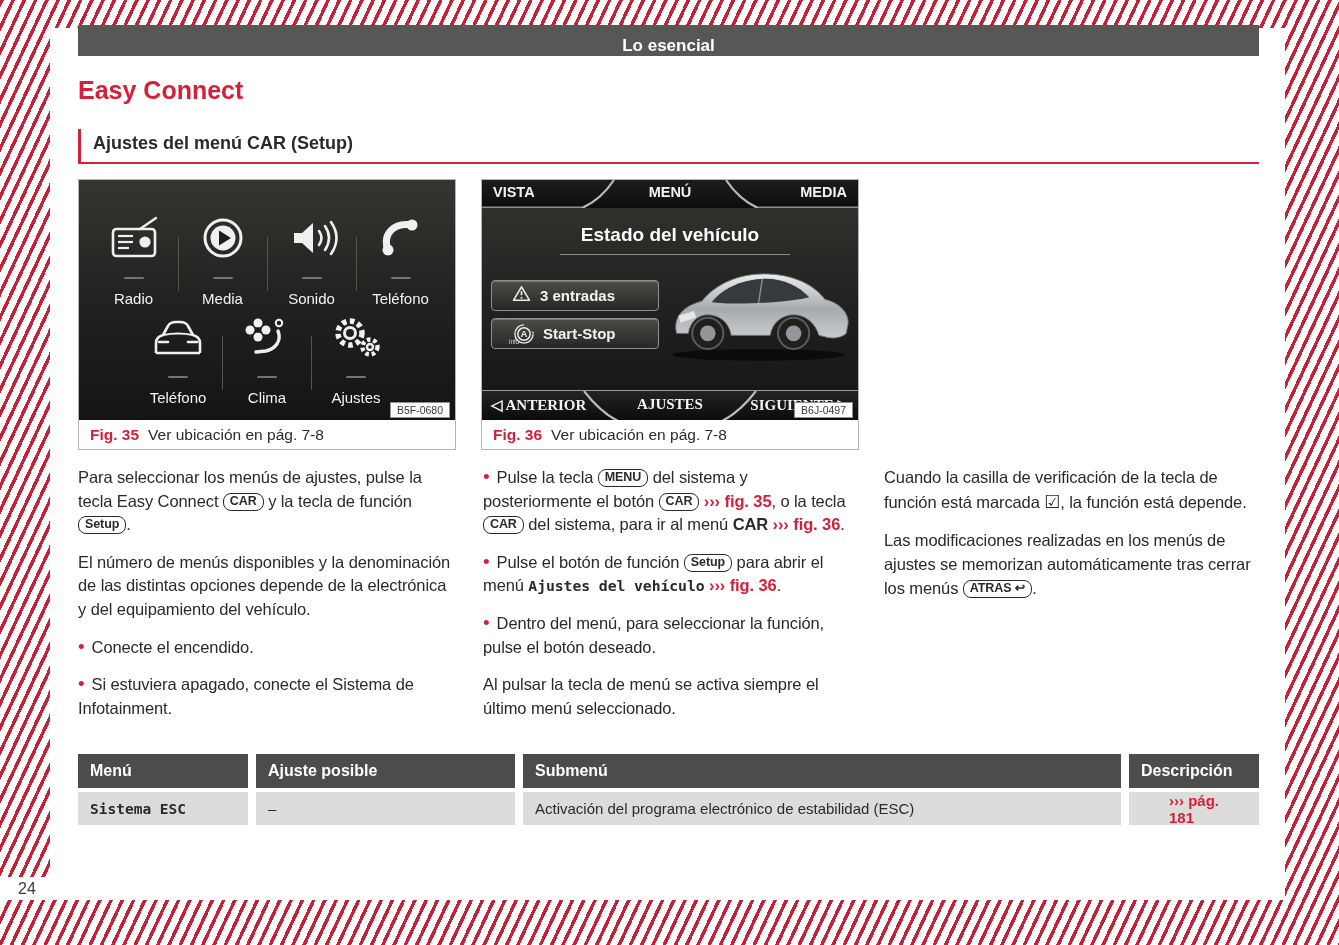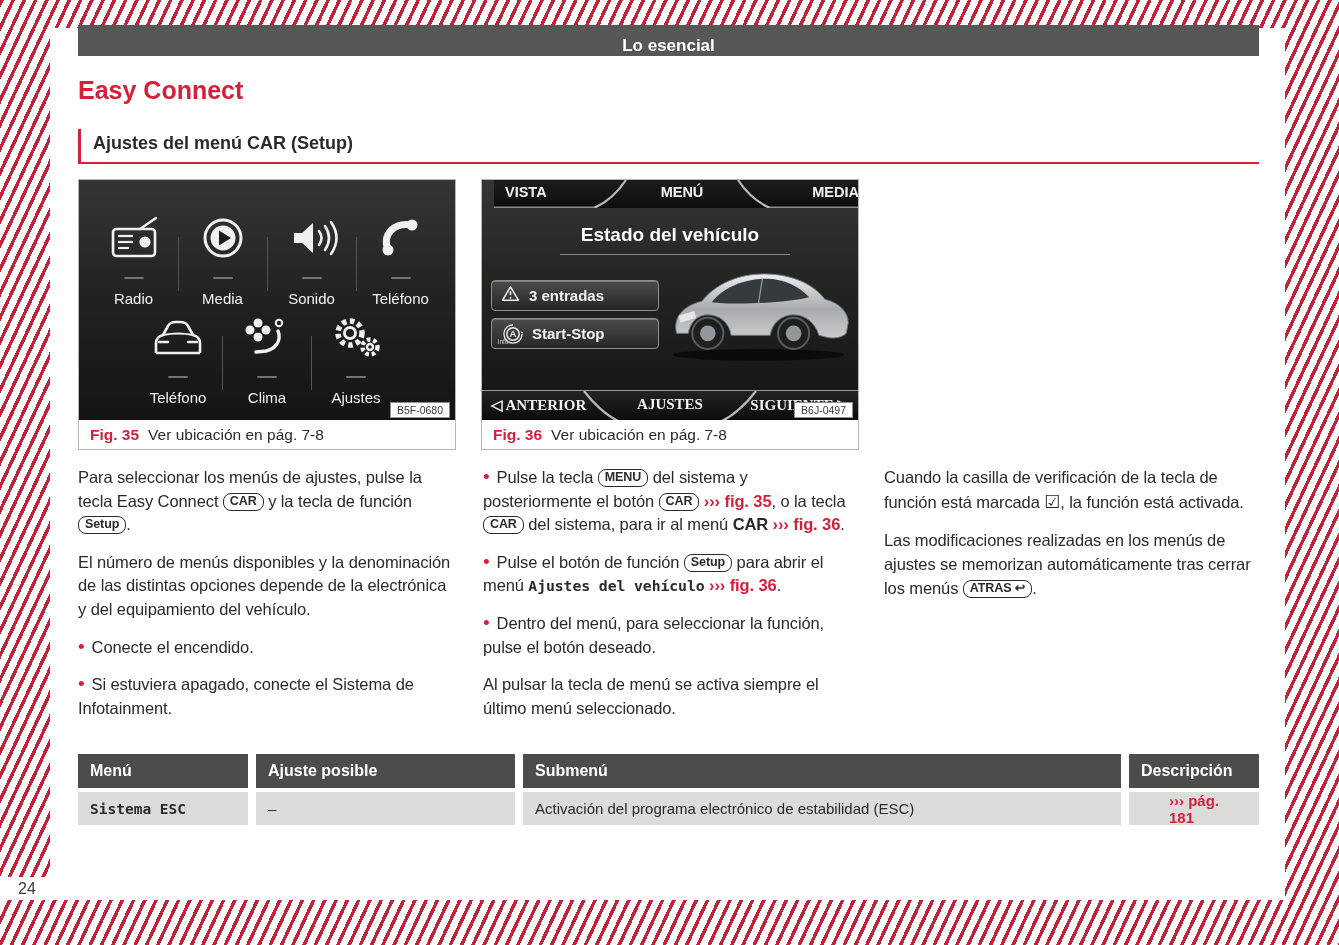--- a/index.html
+++ b/index.html
@@ -41,30 +41,30 @@
   
   .menu-row { display:flex; justify-content:center; align-items:flex-end; }
   .menu-row.r1 { margin-top:34px; }
   .menu-row.r2 { margin-top:8px; }
   .menu-cell { width:88px; display:flex; flex-direction:column; align-items:center; gap:11px; }
   .vsep { width:1px; height:54px; background:#55554f; margin-bottom:16px; }
   .icon-base { width:20px; height:2px; background:#73736f; border-radius:1px; }
   .menu-label { font-size:15px; color:#f1f1ef; }
 
   
-  .tabbar { position:absolute; left:12px; top:0; width:376px; height:28px;
+  .tabbar { position:absolute; left:0; top:0; width:376px; height:28px;
     background:linear-gradient(180deg,#1c1c1a,#0d0d0c); }
   .tabbar svg { position:absolute; left:0; top:0; }
   .tab-label { position:absolute; top:4px; color:#f2f2f0; font-weight:bold; font-size:14.5px; }
   .tab-vista { left:11px; } .tab-menu { left:50%; transform:translateX(-50%); } .tab-media { right:11px; }
   .screen-title { position:absolute; left:0; top:44px; width:100%; text-align:center;
     color:#fafaf8; font-weight:bold; font-size:19px; }
   .title-line { position:absolute; left:78px; top:74px; width:230px; height:1px; background:#8a8a86; }
   .info-btn { position:absolute; left:9px; width:168px; height:31px; border:1px solid #8f8f8c; border-radius:4px;
-    background:linear-gradient(180deg,#4c4c49,#262624); display:flex; align-items:center; gap:9px; padding:0 9px;
+    background:linear-gradient(180deg,#4c4c49,#262624); display:flex; align-items:center; gap:9px; padding:0 20px;
     box-shadow:inset 0 1px 0 rgba(255,255,255,.25); }
   .info-btn .btn-label { color:#f2f2f0; font-weight:bold; font-size:15px; }
   .btn1 { top:100px; } .btn2 { top:138px; }
   .ss-wrap { position:relative; width:22px; height:20px; }
   .ss-info { position:absolute; left:-3px; bottom:-1px; font-size:6.5px; color:#d9d9d6; }
   .car-art { position:absolute; right:2px; top:66px; }
   .navbar { position:absolute; left:0; bottom:0; width:376px; height:30px;
     background:linear-gradient(180deg,#232321,#0c0c0b); border-top:1px solid #9a9a96; }
   .navbar svg { position:absolute; left:0; top:0; }
   .nav-label { position:absolute; top:5px; color:#f2f2f0; font-weight:bold; font-size:15px; white-space:nowrap;font-family:Liberation Serif, serif; }
@@ -312,21 +312,21 @@
   </div>
 
   <div class="abs textcol col2">
     <p class="bullet"><span>Pulse la tecla </span><span class="key">MENU</span><span> del sistema y posteriormente el botón </span><span class="key">CAR</span><span> </span><span class="ref">››› fig. 35</span><span>, o la tecla </span><span class="key">CAR</span><span> del sistema, para ir al menú </span><span class="b">CAR</span><span> </span><span class="ref">››› fig. 36</span><span>.</span></p>
     <p class="bullet"><span>Pulse el botón de función </span><span class="key">Setup</span><span> para abrir el menú </span><span class="mono">Ajustes del vehículo</span><span> </span><span class="ref">››› fig. 36</span><span>.</span></p>
     <p class="bullet"><span>Dentro del menú, para seleccionar la función, pulse el botón deseado.</span></p>
     <p><span>Al pulsar la tecla de menú se activa siempre el último menú seleccionado.</span></p>
   </div>
 
   <div class="abs textcol col3">
-    <p><span>Cuando la casilla de verificación de la tecla de función está marcada </span><span class="chk">☑</span><span>, la función está activada.</span></p>
+    <p><span>Cuando la casilla de verificación de la tecla de función está marcada </span><span class="chk">☑</span><span>, la función está depende.</span></p>
     <p><span>Las modificaciones realizadas en los menús de ajustes se memorizan automáticamente tras cerrar los menús </span><span class="key">ATRAS ↩</span><span>.</span></p>
   </div>
 
   <div class="abs car-table">
     <div class="th">Menú</div>
     <div class="th">Ajuste posible</div>
     <div class="th">Submenú</div>
     <div class="th">Descripción</div>
     <div class="td td-mono">Sistema ESC</div>
     <div class="td">–</div>

